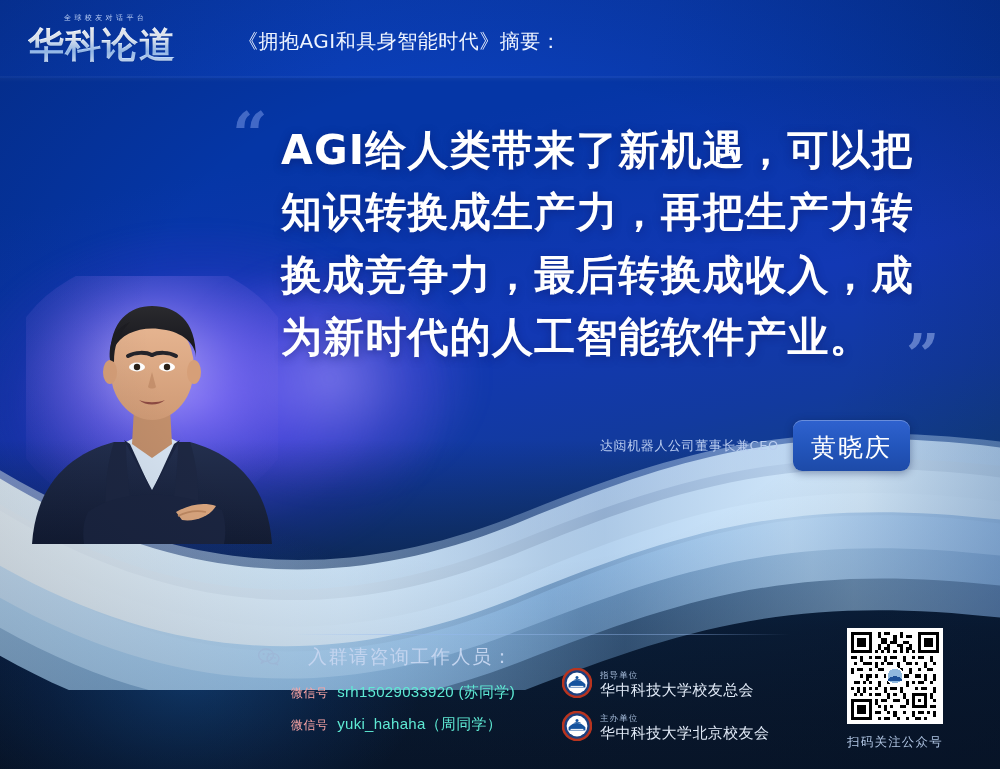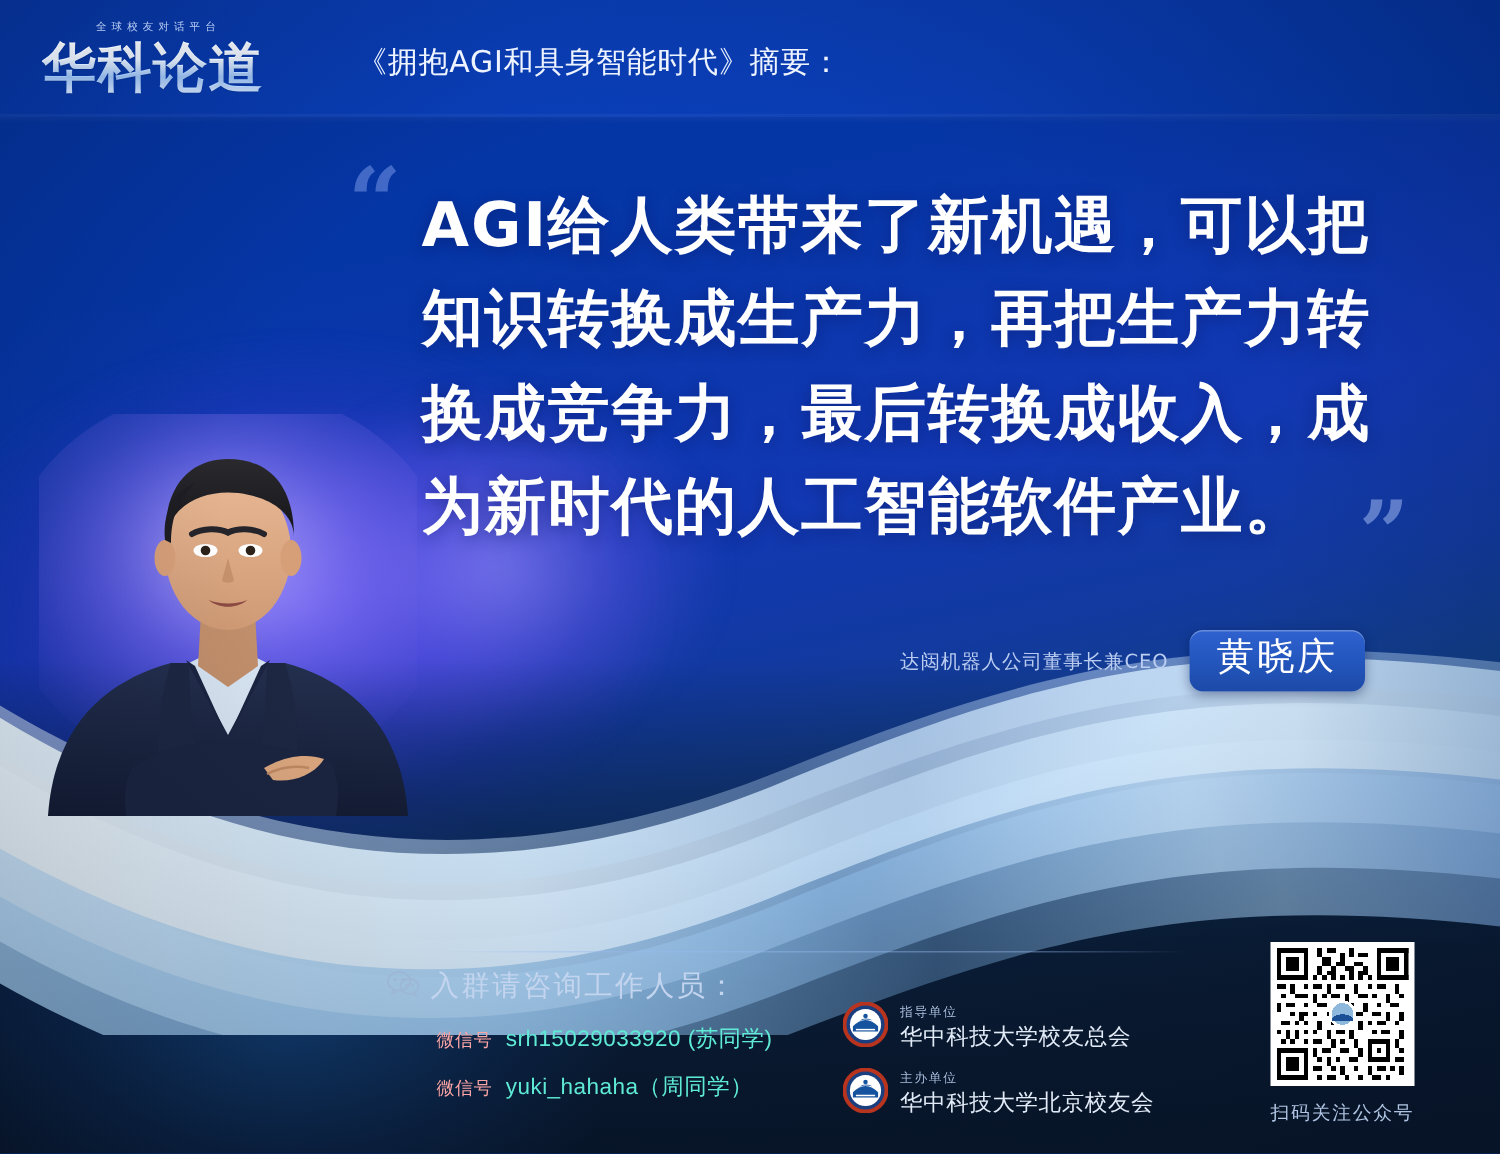--- a/index.html
+++ b/index.html
@@ -95,36 +95,36 @@
     font-family:"DejaVu Serif",serif;
   }
 
   
   .attrib{position:absolute;left:600px;top:420px;display:flex;align-items:center;gap:14px;}
   .attrib-role{
     font-size:13px;color:#b9ccf0;letter-spacing:.6px;white-space:nowrap;
     font-family:"DejaVu Sans","Liberation Sans",sans-serif;
   }
   .attrib-name{
-    padding:1px 18px 7px;border-radius:9px;
+    padding:11px 18px 7px;border-radius:9px;
     background:linear-gradient(180deg,#2f62cf 0%,#2356bd 50%,#1d4aa8 100%);
     box-shadow:inset 0 1px 0 rgba(255,255,255,.28),0 2px 8px rgba(5,20,70,.4);
     font-size:25px;color:#ffffff;letter-spacing:2px;white-space:nowrap;
     font-family:Liberation Serif, serif;
   }
 
   
   .portrait{position:absolute;left:26px;top:276px;width:252px;height:268px;overflow:hidden;}
   .portrait svg{display:block;}
 
   
   .divider{position:absolute;left:290px;top:634px;width:500px;height:1px;
     background:linear-gradient(90deg,rgba(150,185,240,0) 0%,rgba(150,185,240,.42) 18%,rgba(150,185,240,.42) 80%,rgba(150,185,240,0) 100%);}
   .footer{position:absolute;left:258px;top:644px;width:560px;}
-  .footer-head{display:flex;align-items:flex-end;gap:7px;}
+  .footer-head{display:flex;align-items:flex-end;gap:28px;}
   .wechat-icon{flex:0 0 auto;opacity:.62;}
   .footer-title{font-size:19px;color:#c3d4ef;letter-spacing:1.5px;white-space:nowrap;
     font-family:"DejaVu Sans","Liberation Sans",sans-serif;}
   .contact-row{display:flex;align-items:baseline;gap:9px;margin-top:13px;margin-left:33px;}
   .contact-label{font-size:12px;color:#fca5a5;letter-spacing:.4px;white-space:nowrap;
     font-family:Liberation Sans, sans-serif;}
   .contact-value{font-size:15px;color:#5eead4;letter-spacing:.3px;white-space:nowrap;
     font-family:Liberation Sans, sans-serif;}
 
   

